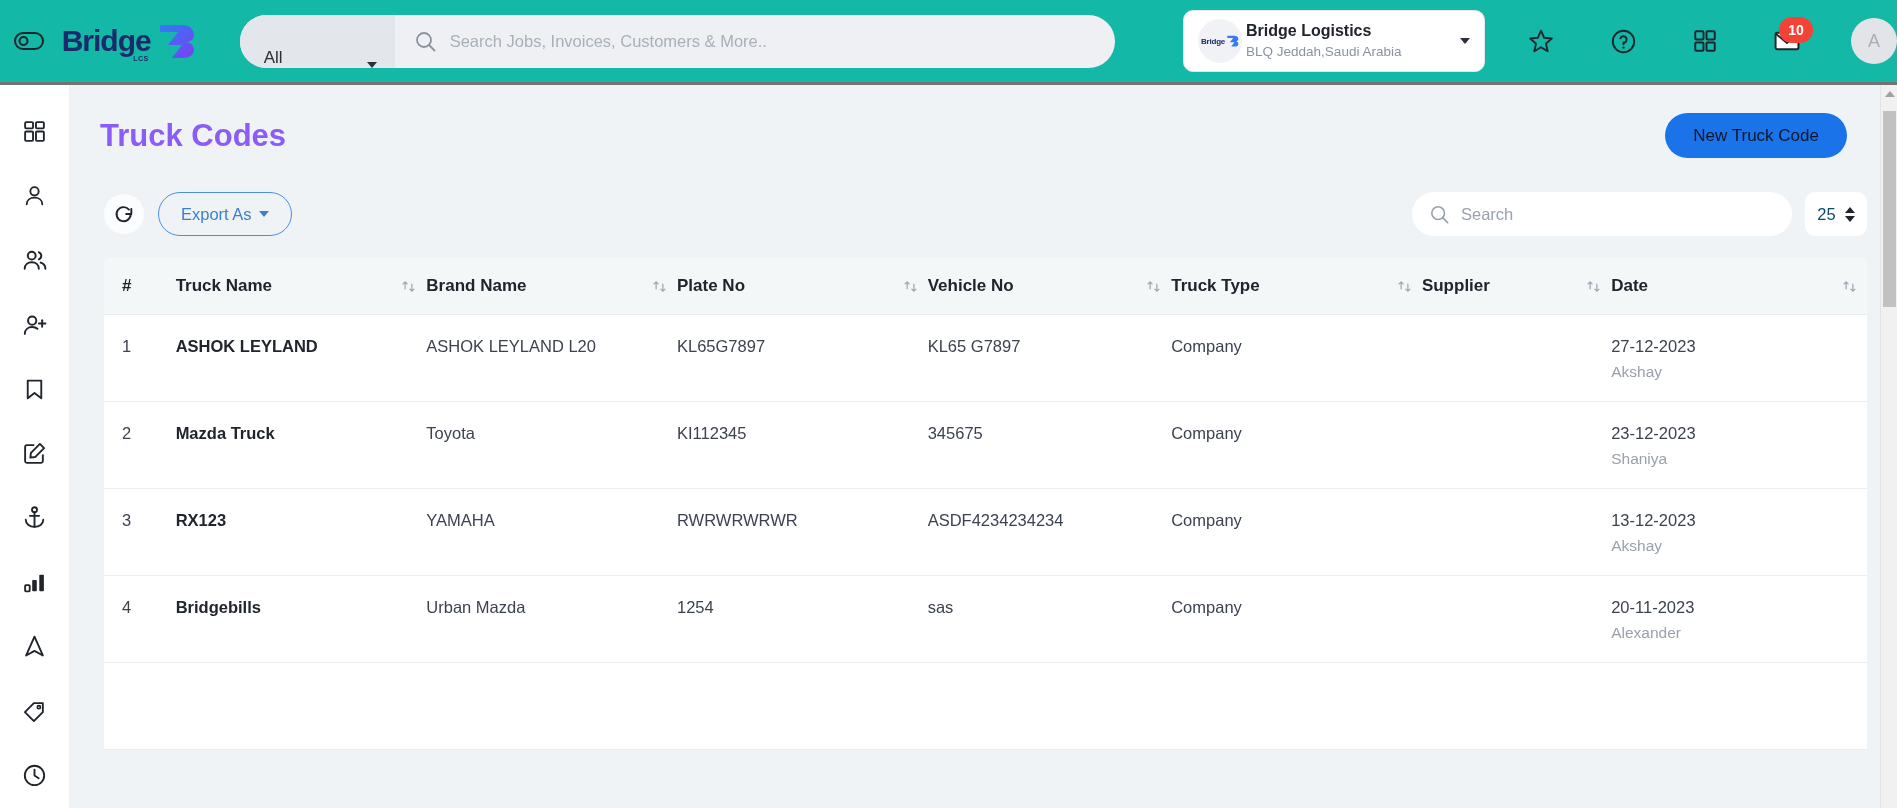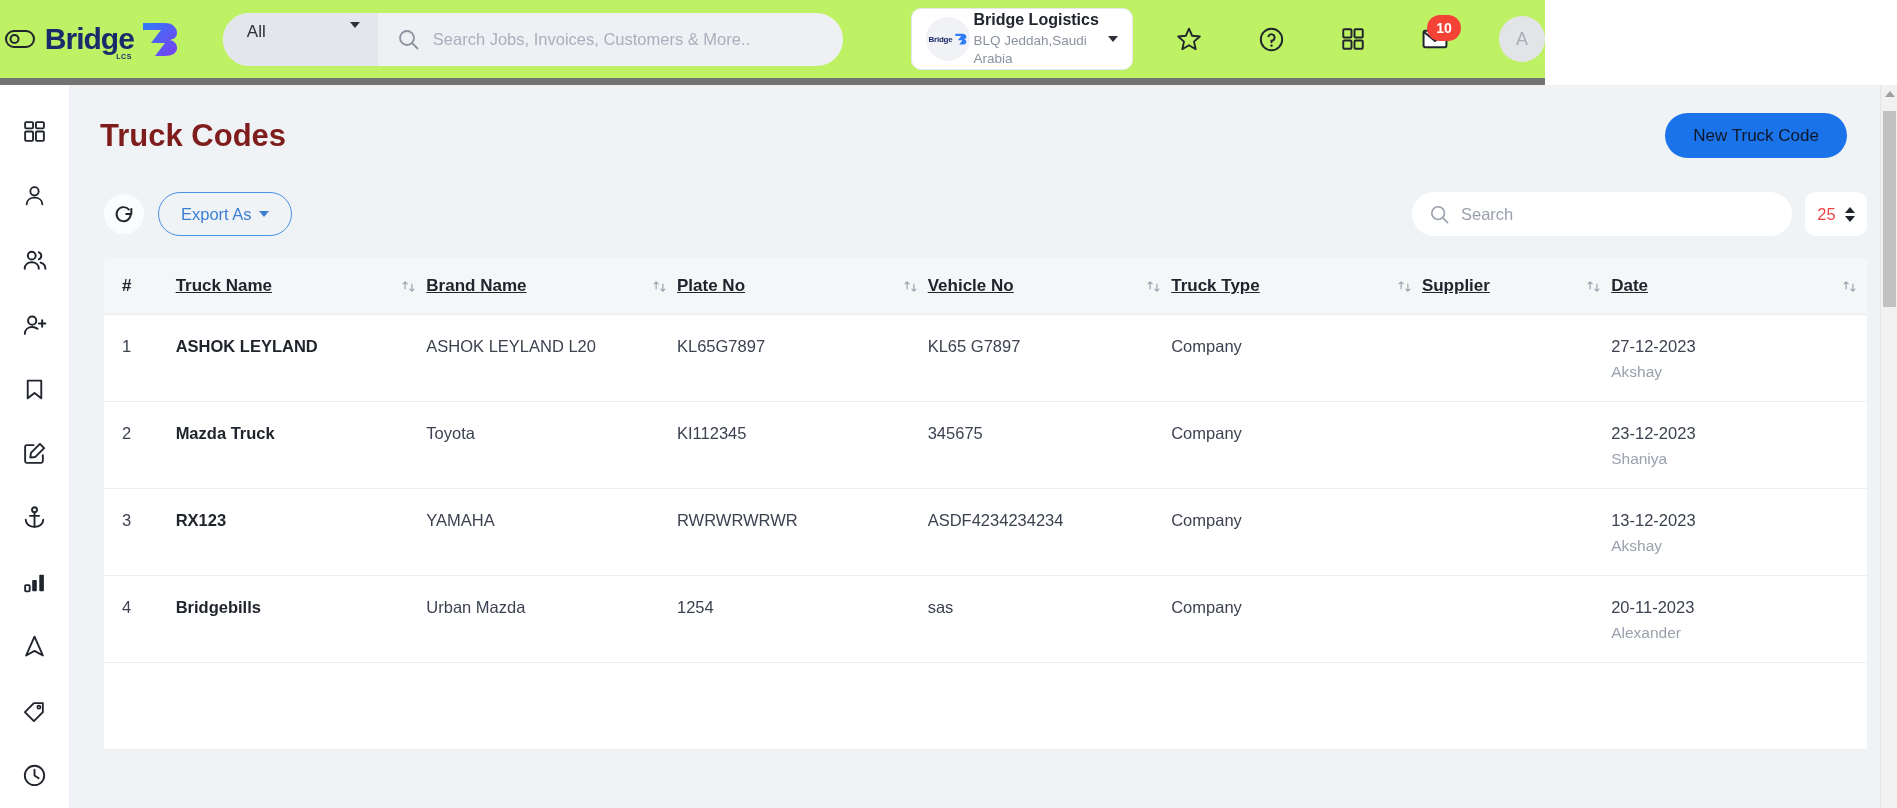--- a/index.html
+++ b/index.html
@@ -6,23 +6,23 @@
   html, body {
     width: 1897px; height: 808px;
     overflow: hidden;
     font-family: "Liberation Sans", sans-serif;
     background: #ffffff;
   }
 
   
   .topbar {
     position: absolute; top: 0; left: 0;
-    width: 1545px; height: 85px;
-    background: #bef264;
-    border-bottom: 7px solid #737373;
+    width: 1897px; height: 85px;
+    background: #14b8a6;
+    border-bottom: 3px solid #737373;
     display: flex; align-items: center;
   }
   .toggle-sidebar {
     width: 60px; display: flex; align-items: center; justify-content: center;
     cursor: pointer;
   }
   .brand { display: flex; align-items: center; gap: 2px; margin-left: 4px; }
   .brand-word {
     font-size: 30px; font-weight: bold; color: #1b2a6b;
     letter-spacing: -1px; position: relative;
@@ -38,21 +38,21 @@
   .search-wrap {
     margin-left: 44px;
     display: flex; align-items: center;
     width: 911px; height: 53px;
     background: #eef0f4; border-radius: 27px;
     overflow: hidden;
   }
   .search-cat {
     width: 155px; height: 53px; flex: 0 0 155px;
     background: #e3e6eb;
-    display: flex; align-items: flex-start; justify-content: space-between;
+    display: flex; align-items: flex-end; justify-content: space-between;
     padding: 9px 18px 0 24px;
     font-size: 17px; color: #2c3038;
     cursor: pointer;
   }
   .caret-down {
     width: 0; height: 0;
     border-left: 5px solid transparent; border-right: 5px solid transparent;
     border-top: 6px solid #2c3038;
   }
   .search-icon-main { margin: 0 14px 0 20px; flex: 0 0 auto; }
@@ -124,21 +124,21 @@
   .main {
     position: absolute; top: 85px; left: 70px;
     width: 1827px; height: 723px;
     background: #eff3f5;
     overflow: hidden;
   }
   .page-head {
     display: flex; align-items: center; justify-content: space-between;
     padding: 28px 50px 0 30px;
   }
-  .page-title { font-size: 31px; font-weight: bold; color: #7f1d1d; }
+  .page-title { font-size: 31px; font-weight: bold; color: #8b5cf6; }
   .btn-primary {
     background: #1a73e8; color: #0f172a;
     border: none; border-radius: 24px;
     height: 45px; padding: 0 28px;
     font-size: 17px; font-family: inherit; cursor: pointer;
   }
 
   .tabs {
     margin: 36px 30px 0 18px;
     display: flex; align-items: flex-end;
@@ -188,21 +188,21 @@
   }
   .search-box input {
     flex: 1; border: none; outline: none; background: transparent;
     font-size: 16.5px; color: #333; margin-left: 12px; font-family: inherit;
   }
   .search-box input::placeholder { color: #9aa1ad; }
   .pagesize {
     width: 62px; height: 44px;
     background: #fff; border-radius: 10px;
     display: flex; align-items: center; justify-content: center; gap: 9px;
-    font-size: 16.5px; color: #ef4444; cursor: pointer;
+    font-size: 16.5px; color: #0c4a6e; cursor: pointer;
   }
   .updown { display: flex; flex-direction: column; gap: 3px; }
   .updown i {
     display: block; width: 0; height: 0;
     border-left: 5px solid transparent; border-right: 5px solid transparent;
   }
   .updown i.u { border-bottom: 6px solid #20242c; }
   .updown i.d { border-top: 6px solid #20242c; }
 
   
@@ -214,21 +214,21 @@
   }
   table { width: 100%; border-collapse: collapse; table-layout: fixed; }
   thead th {
     background: #f4f7f8;
     text-align: left;
     font-size: 17px; font-weight: bold; color: #20242c;
     padding: 18px 0 18px 0;
     border-bottom: 1px solid #e9edf0;
     white-space: nowrap;
   }
-  .th-inner { display: flex; align-items: center; justify-content: space-between; padding-right: 10px; text-decoration: underline; }
+  .th-inner { display: flex; align-items: center; justify-content: space-between; padding-right: 10px; }
   .col-num  { width: 70px;  padding-left: 18px !important; }
   .col-tn   { width: 245px; }
   .col-bn   { width: 245px; }
   .col-pn   { width: 245px; }
   .col-vn   { width: 238px; }
   .col-tt   { width: 245px; }
   .col-sup  { width: 185px; }
   .col-date { width: 250px; }
 
   tbody td {

